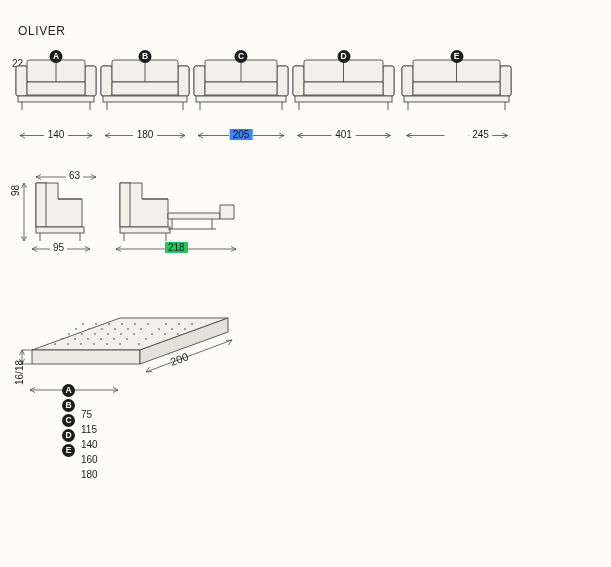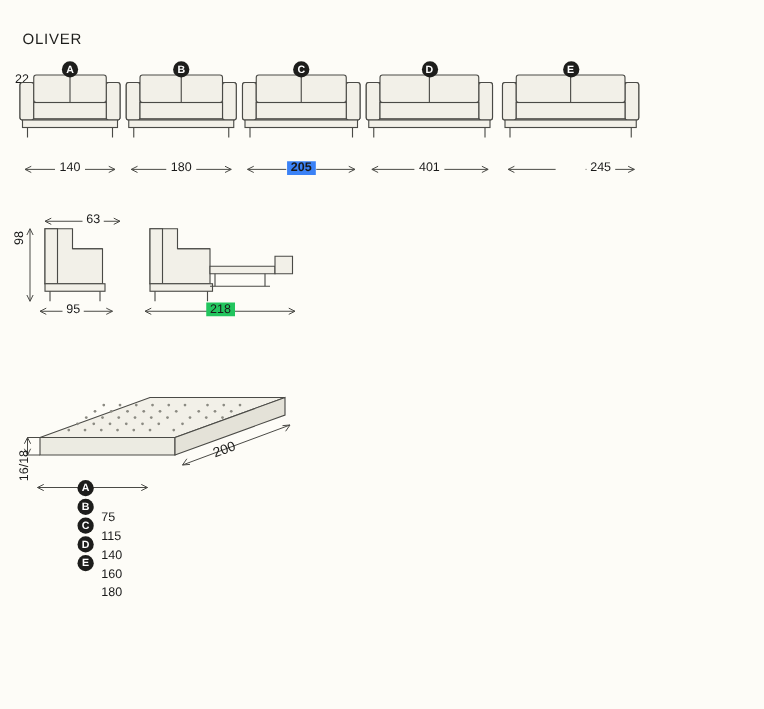--- a/index.html
+++ b/index.html
@@ -212,21 +212,21 @@
           <line x1="90" y1="62" x2="90" y2="70"></line>
         </g>
       </svg>
       <div class="width-label">
         <svg width="88" height="11" viewBox="0 0 88 11">
           <line x1="1" y1="5.5" x2="87" y2="5.5" stroke="#4a4a46" stroke-width="0.8"></line>
           <polyline points="6,3 1,5.5 6,8" fill="none" stroke="#4a4a46" stroke-width="0.8"></polyline>
           <polyline points="82,3 87,5.5 82,8" fill="none" stroke="#4a4a46" stroke-width="0.8"></polyline>
           <rect x="32" y="0" width="24" height="11" fill="#fdfcf7"></rect>
         </svg>
-        <span style="position:absolute; left:50%; top:-1px; transform:translateX(-50%); background:#3b82f6; padding:0 3px;font-weight:bold;">205</span>
+        <span style="position:absolute; left:50%; top:-1px; transform:translateX(-50%); background:#3b82f6; padding:0 3px;">205</span>
       </div>
     </div>
 
     <div class="sofa-cell" style="left:291px; width:105px; height:100px;">
       <div class="badge-wrap">
         <span class="badge">D</span>
       </div>
       <svg width="105" height="78" viewBox="0 0 105 78">
         <g fill="#f2f0e8" stroke="#4a4a46" stroke-width="0.9">
           <rect x="2" y="26" width="101" height="30" rx="2"></rect>

